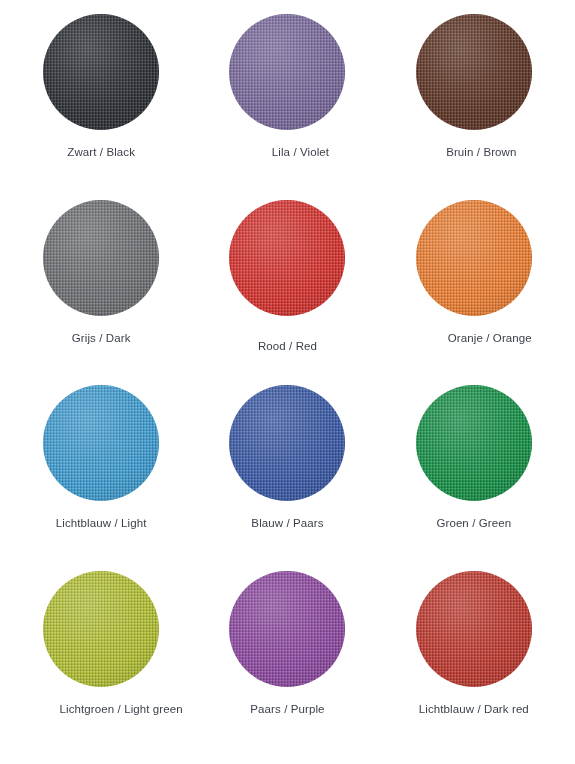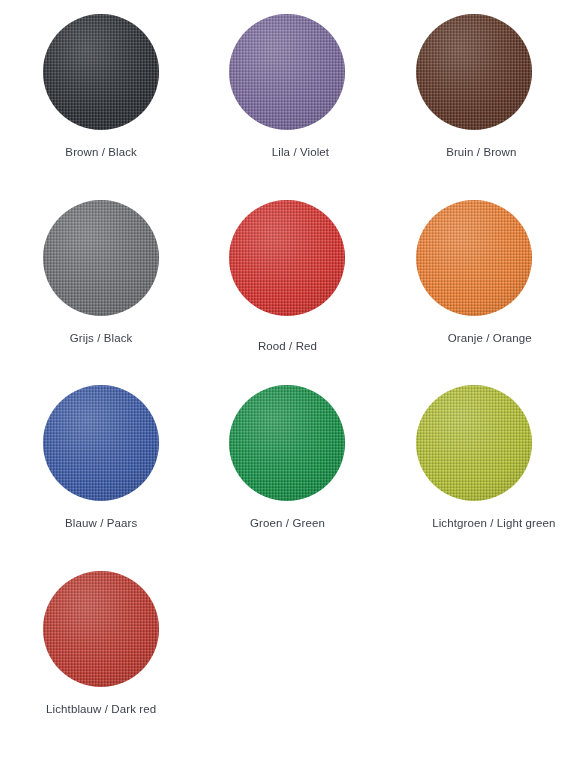--- a/index.html
+++ b/index.html
@@ -77,63 +77,71 @@
     line-height: 1.2;
   }
 </style>
 </head>
 <body style="background: rgb(255, 255, 255);">
 
 <div class="swatch-grid">
 
   <div class="swatch-cell">
     <div class="swatch-disc" style="background-color: rgb(42, 46, 51);"></div>
-    <div class="swatch-label" style="color: rgb(58, 63, 74);">Brown / Black</div>
+    <div class="swatch-label" style="color: rgb(58, 63, 74);">Zwart / Black</div>
   </div>
 
   <div class="swatch-cell">
     <div class="swatch-disc" style="background-color: rgb(123, 106, 158);"></div>
     <div class="swatch-label" style="color: rgb(58, 63, 74); margin-left: 26px;">Lila / Violet</div>
   </div>
 
   <div class="swatch-cell">
     <div class="swatch-disc" style="background-color: rgb(94, 52, 36);"></div>
     <div class="swatch-label" style="color: rgb(58, 63, 74); margin-left: 15px;">Bruin / Brown</div>
   </div>
 
   <div class="swatch-cell">
     <div class="swatch-disc" style="background-color: rgb(110, 113, 117);"></div>
-    <div class="swatch-label" style="color: rgb(58, 63, 74);">Grijs / Black</div>
+    <div class="swatch-label" style="color: rgb(58, 63, 74);">Grijs / Dark</div>
   </div>
 
   <div class="swatch-cell">
     <div class="swatch-disc" style="background-color: rgb(216, 50, 46);"></div>
     <div class="swatch-label" style="color: rgb(58, 63, 74); margin-top: 24px;">Rood / Red</div>
   </div>
 
   <div class="swatch-cell">
     <div class="swatch-disc" style="background-color: rgb(239, 128, 51);"></div>
     <div class="swatch-label" style="color: rgb(58, 63, 74); padding-left: 32px;">Oranje / Orange</div>
   </div>
 
+  <div class="swatch-cell">
+    <div class="swatch-disc" style="background-color: rgb(63, 158, 212);"></div>
+    <div class="swatch-label" style="color: rgb(58, 63, 74);">Lichtblauw / Light</div>
+  </div>
 
   <div class="swatch-cell">
     <div class="swatch-disc" style="background-color: rgb(58, 90, 168);"></div>
     <div class="swatch-label" style="color: rgb(58, 63, 74);">Blauw / Paars</div>
   </div>
 
   <div class="swatch-cell">
     <div class="swatch-disc" style="background-color: rgb(21, 146, 71);"></div>
     <div class="swatch-label" style="color: rgb(58, 63, 74);">Groen / Green</div>
   </div>
 
   <div class="swatch-cell">
     <div class="swatch-disc" style="background-color: rgb(180, 194, 52);"></div>
     <div class="swatch-label" style="color: rgb(58, 63, 74); padding-left: 40px;">Lichtgroen / Light green</div>
   </div>
 
+  <div class="swatch-cell">
+    <div class="swatch-disc" style="background-color: rgb(143, 74, 163);"></div>
+    <div class="swatch-label" style="color: rgb(58, 63, 74);">Paars / Purple</div>
+  </div>
 
   <div class="swatch-cell">
     <div class="swatch-disc" style="background-color: rgb(192, 57, 47);"></div>
     <div class="swatch-label" style="color: rgb(58, 63, 74);">Lichtblauw / Dark red</div>
   </div>
 
 </div>
 
 </body></html>

